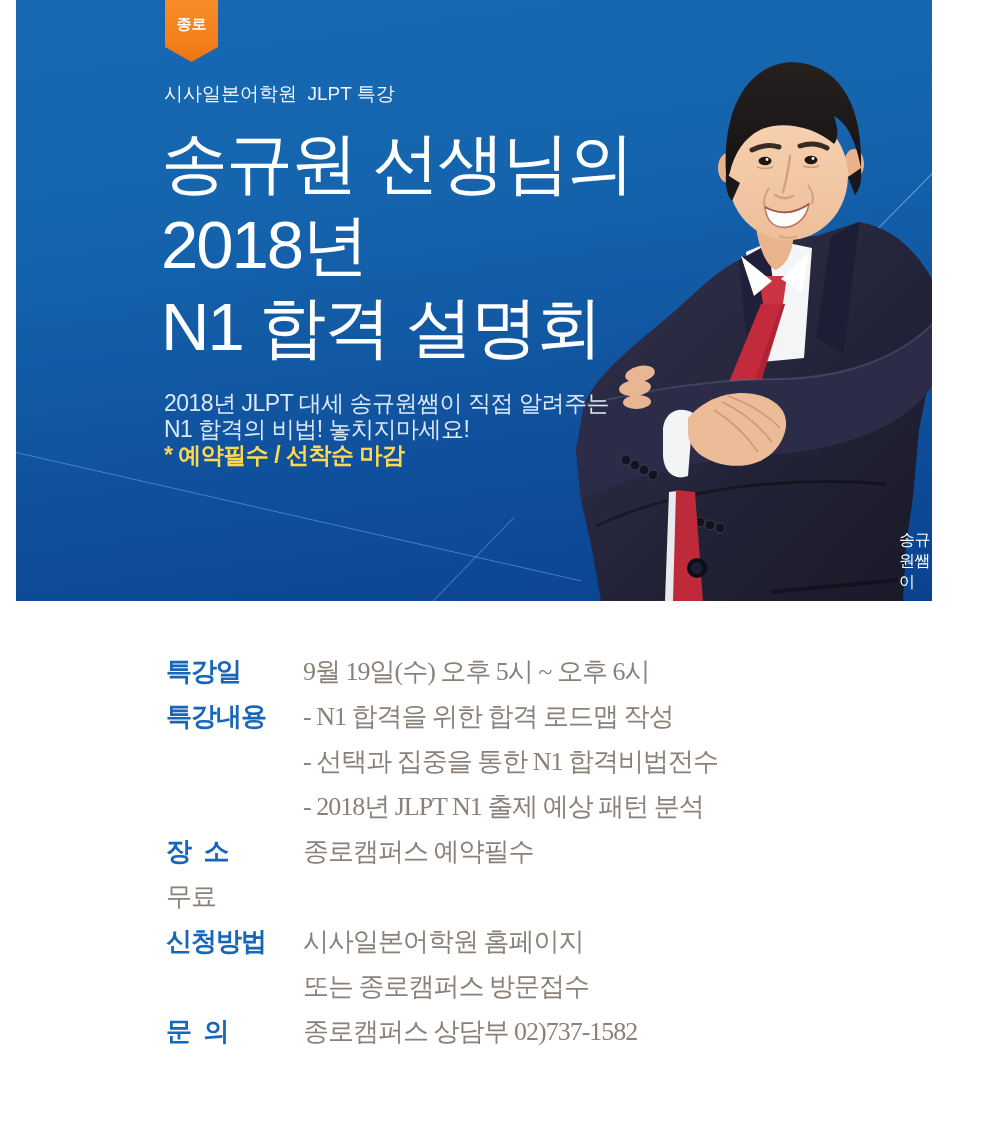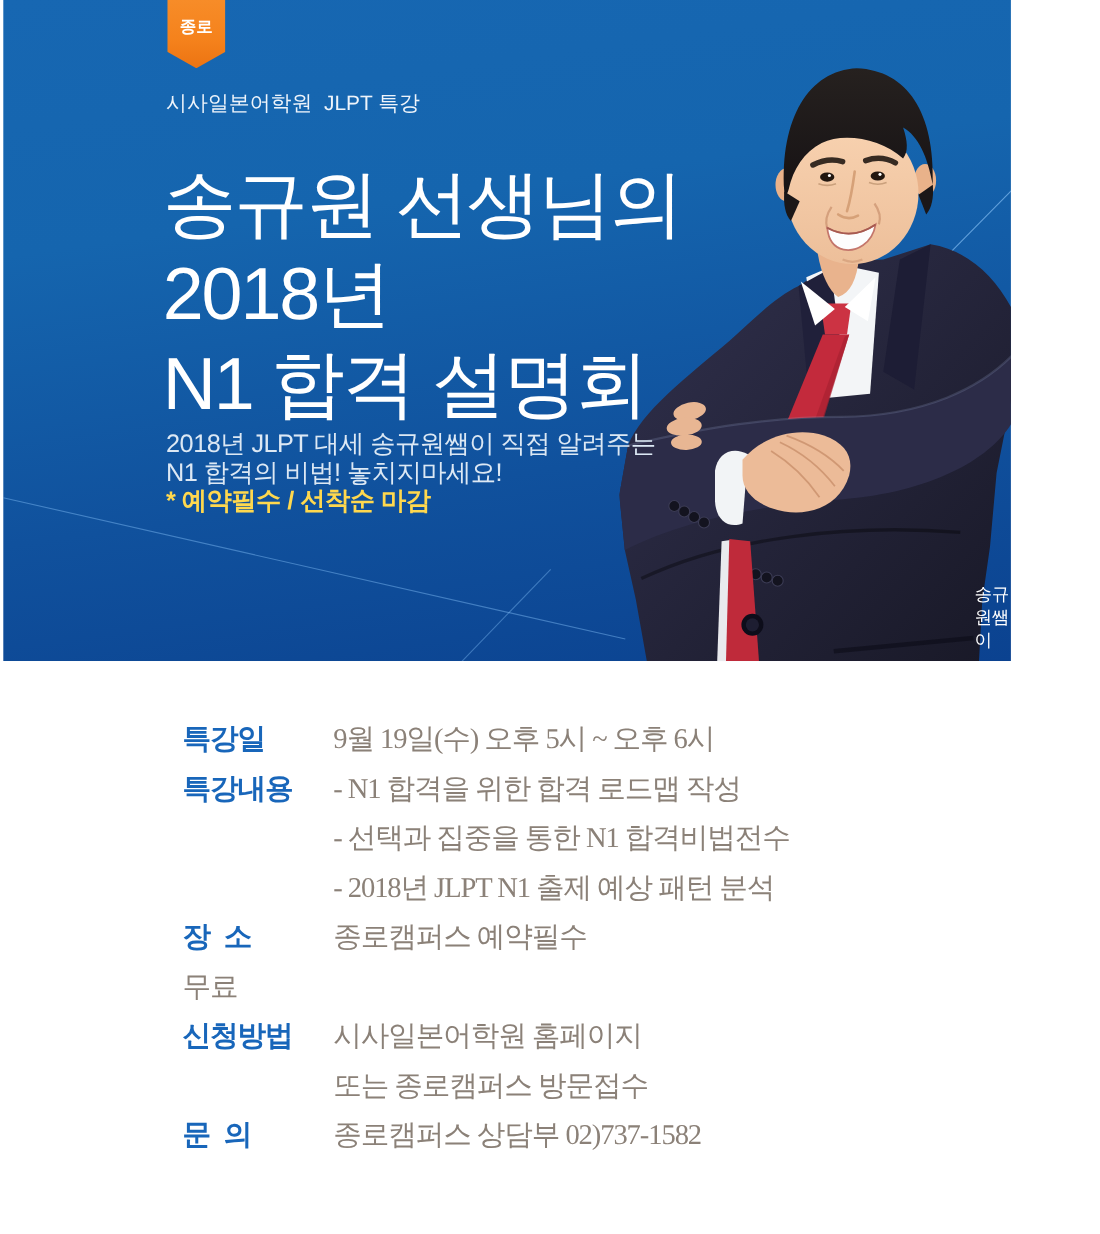--- a/index.html
+++ b/index.html
@@ -2,21 +2,21 @@
 <html><head>
 <meta charset="utf-8">
 <style>
   * { margin:0; padding:0; box-sizing:border-box; }
   html,body { background:#ffffff; }
   body { font-family:"Liberation Sans","DejaVu Sans",sans-serif; }
   .page { position:relative; width:1000px; height:1122px; background:#ffffff; overflow:hidden; margin:0 auto; }
 
   
   .hero {
-    position:absolute; left:3px; top:0; width:916px; height:601px;
+    position:absolute; left:16px; top:0; width:916px; height:601px;
     background:linear-gradient(172deg,#1767b2 0%,#1565ae 32%,#10519d 68%,#0b4290 100%);
     overflow:hidden;
   }
   .diag { position:absolute; height:1px; transform-origin:0 0; z-index:1; }
   .diag.d1 { left:845px; top:245px; width:222px; transform:rotate(-45.4deg); background:rgba(150,205,255,.60); }
   .diag.d2 { left:0; top:452px; width:580px; transform:rotate(12.8deg); background:rgba(140,200,255,.42); }
   .diag.d3 { left:498px; top:518px; width:118px; transform:rotate(134deg); background:rgba(140,200,255,.38); }
   .diag.d4 { left:975px; top:302px; width:100px; transform:rotate(76deg); background:rgba(140,200,255,.35); }
 
   .portrait { position:absolute; left:560px; top:56px; width:440px; height:545px; z-index:2; }
@@ -26,21 +26,21 @@
     background:linear-gradient(180deg,#f78c28 0%,#f5821c 58%,#ec7412 100%);
     clip-path:polygon(0 0,100% 0,100% 76%,50% 100%,0 76%);
     text-align:center;
   }
   .badge span { display:inline-block; margin-top:15px; color:#ffffff; font-size:15px; font-weight:bold; letter-spacing:0; }
 
   .eyebrow {
     position:absolute; left:148px; top:81px; z-index:3;
     color:#eef4fb; font-size:19px; letter-spacing:0; white-space:pre;text-align:center;
   }
-  .title { position:absolute; left:145px; top:122px; z-index:3; color:#ffffff; letter-spacing:-2px;margin-top:23px; }
+  .title { position:absolute; left:145px; top:122px; z-index:3; color:#ffffff; letter-spacing:-2px; }
   .title .t1 { font-size:67px; font-weight:400; line-height:82px; }
   .title .t2, .title .t3 { font-size:67px; font-weight:400; line-height:82px; }
 
   .desc { position:absolute; left:148px; top:390px; z-index:3; font-size:23px; line-height:26px; color:#dce8f4; letter-spacing:-0.5px; }
   .desc .notice { color:#ffd84e; font-weight:bold; margin-top:0; }
 
   .caption { position:absolute; left:883px; top:530px; z-index:3; color:#ffffff; font-size:16px; letter-spacing:-0.5px; }
 
   
   .details { position:absolute; left:0; top:601px; width:1000px; padding:48px 12px 0 166px; background:#ffffff; }

